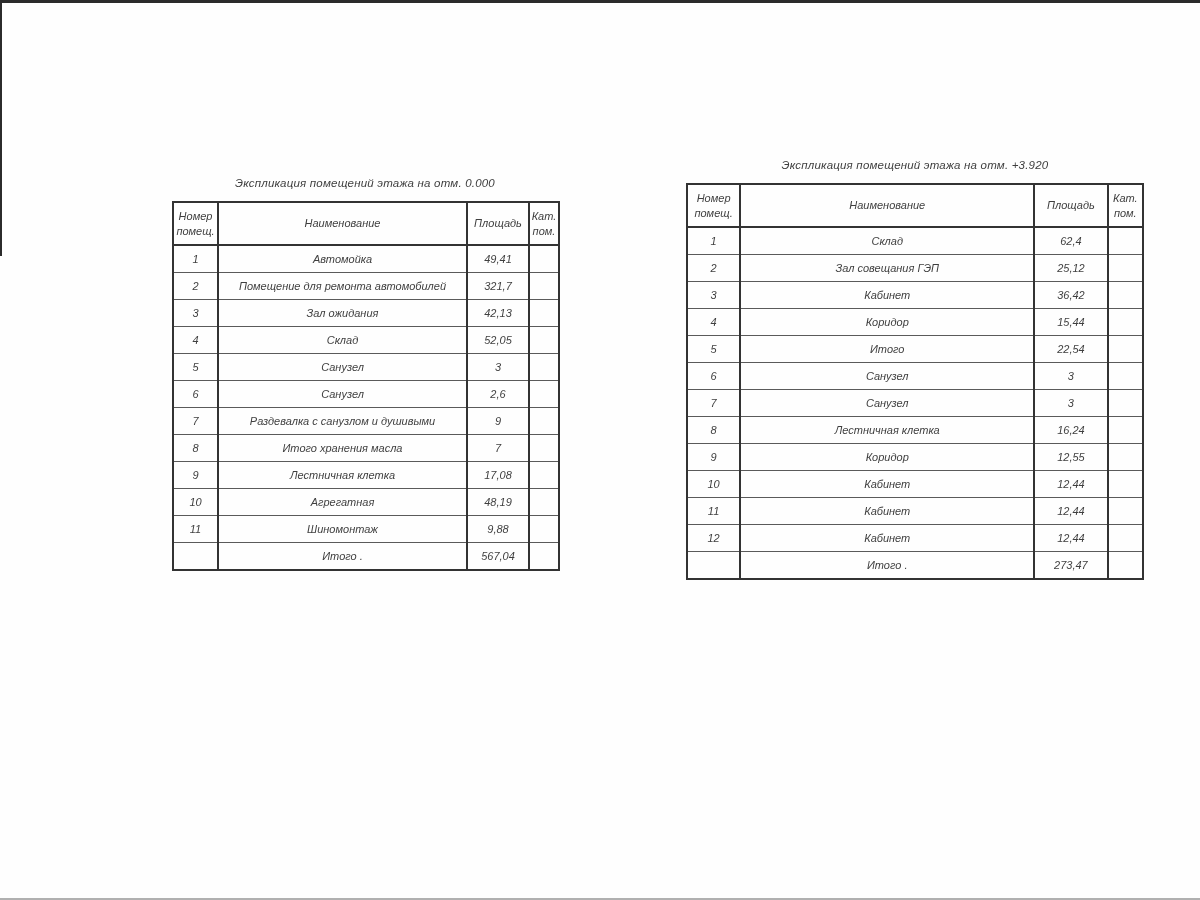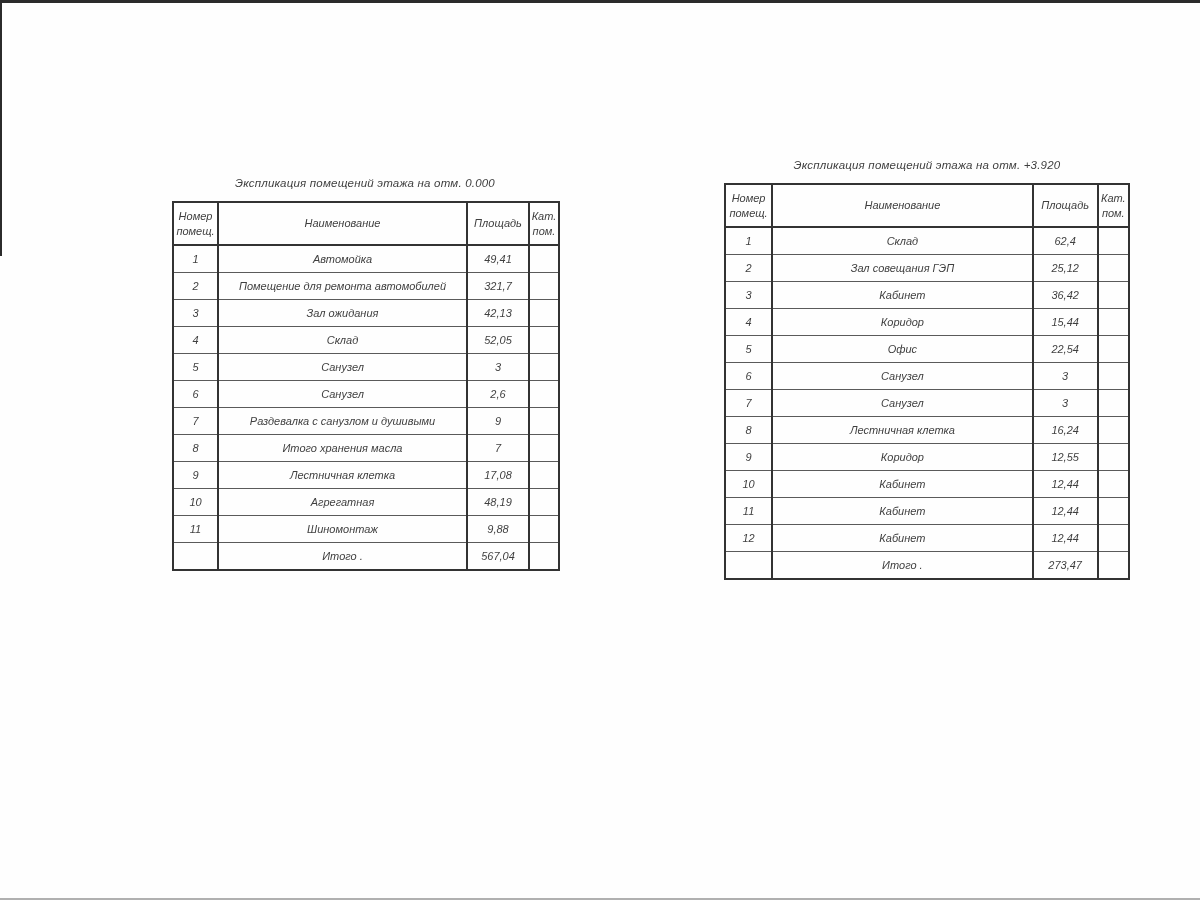--- a/index.html
+++ b/index.html
@@ -14,21 +14,21 @@
     overflow: hidden;
     font-family: "Liberation Sans", sans-serif;
   }
   
   .frame-top    { position: absolute; top: 0; left: 0; width: 1200px; height: 3px; }
   .frame-left   { position: absolute; top: 0; left: 0; width: 2px; height: 256px; }
   .frame-bottom { position: absolute; bottom: 0; left: 0; width: 1200px; height: 2px; }
 
   .table-block { position: absolute; }
   .table-block.left  { left: 172px; top: 176px; width: 386px; }
-  .table-block.right { left: 724px; top: 158px; width: 406px; }
+  .table-block.right { left: 686px; top: 158px; width: 458px; }
 
   .table-title {
     text-align: center;
     font-style: italic;
     font-size: 11.5px;
     color: #3f3f3f;
     letter-spacing: 0.2px;
     line-height: 14px;
     margin-bottom: 11px;
     white-space: nowrap;
@@ -218,21 +218,21 @@
         <td class="c-cat-cell"></td>
       </tr>
       <tr>
         <td class="c-num-cell">4</td>
         <td class="c-name-cell">Коридор</td>
         <td class="c-area-cell">15,44</td>
         <td class="c-cat-cell"></td>
       </tr>
       <tr>
         <td class="c-num-cell">5</td>
-        <td class="c-name-cell">Офис</td>
+        <td class="c-name-cell">Итого</td>
         <td class="c-area-cell">22,54</td>
         <td class="c-cat-cell"></td>
       </tr>
       <tr>
         <td class="c-num-cell">6</td>
         <td class="c-name-cell">Санузел</td>
         <td class="c-area-cell">3</td>
         <td class="c-cat-cell"></td>
       </tr>
       <tr>

